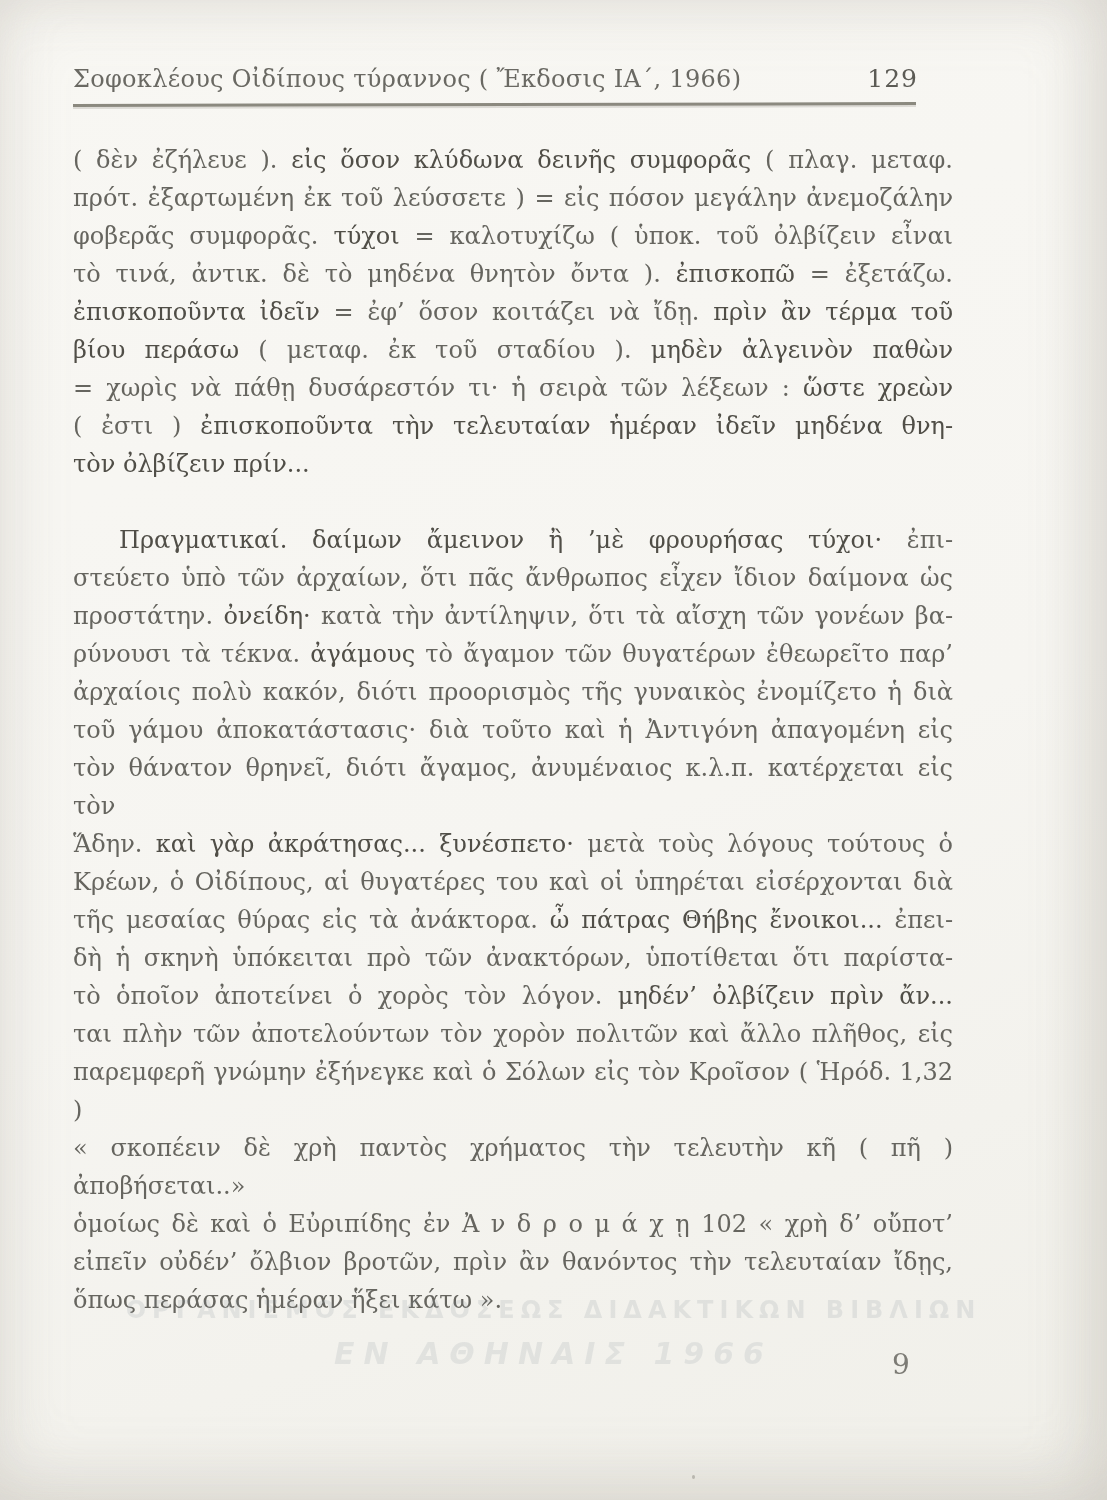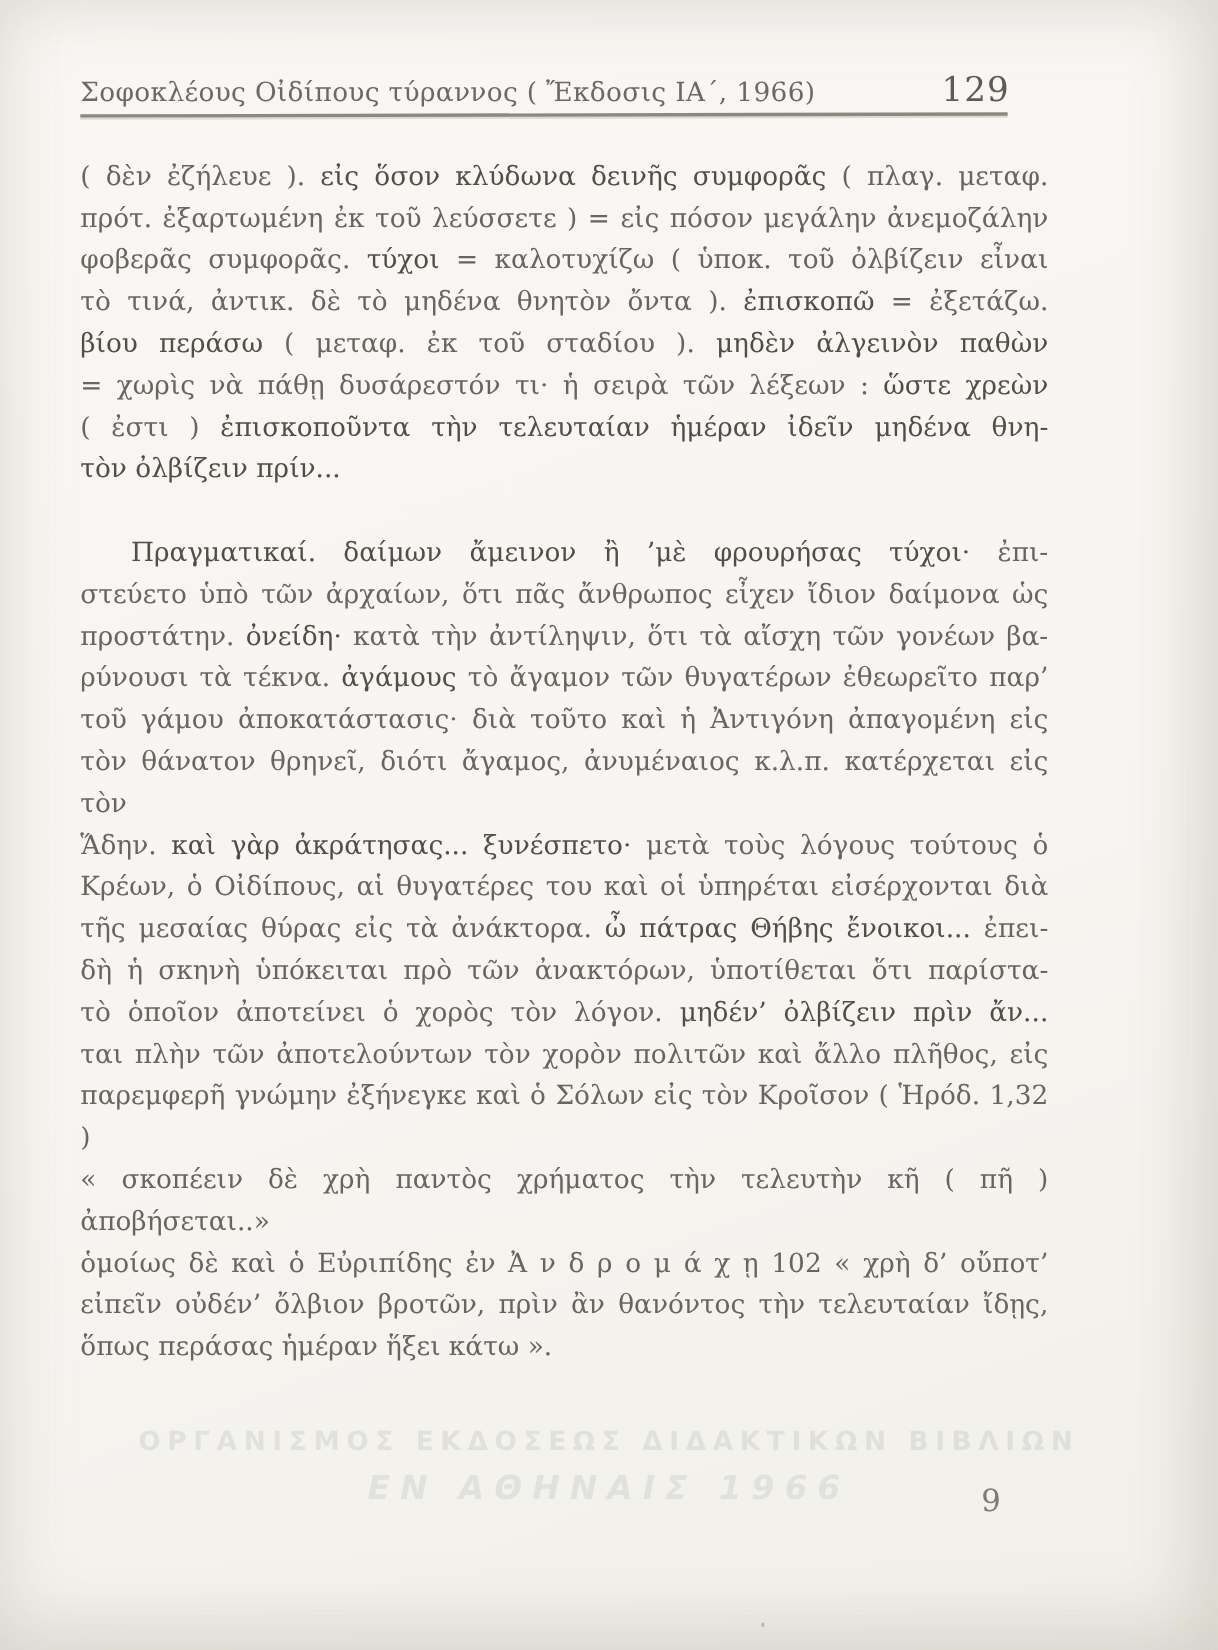--- a/index.html
+++ b/index.html
@@ -10,21 +10,21 @@
     background:linear-gradient(160deg,#f8f7f3 0%,#f6f5f1 55%,#f0efe9 100%);
     box-shadow:inset 0 0 70px rgba(175,170,158,.22), inset -28px 0 55px rgba(168,163,150,.14), inset 0 -30px 60px rgba(170,166,155,.12);
     overflow:hidden;
     font-family:"DejaVu Serif","Liberation Serif",serif;
   }
   .header-row{
     position:absolute;left:73px;top:64px;width:845px;
     display:flex;justify-content:space-between;align-items:baseline;
   }
   .running-title{font-size:24px;color:#6a6963;letter-spacing:.3px;}
-  .page-number{font-size:31px;color:#5c5b55;letter-spacing:1px;}
+  .page-number{font-size:25px;color:#5c5b55;letter-spacing:1px;}
   .header-rule{
     position:absolute;left:73px;top:103px;width:843px;height:3px;
     background:#8b897f;transform:rotate(-.12deg);
     box-shadow:0 2px 0 rgba(139,137,127,.25);
   }
   .body-block{position:absolute;left:73px;top:141px;width:880px;}
   .para{color:#66655f;font-size:24px;line-height:38px;}
   .para b{font-weight:400;color:#504e47;}
   .line{text-align:justify;text-align-last:justify;white-space:normal;}
   .line.last{text-align-last:left;}
@@ -55,30 +55,32 @@
   </div>
 
   <div class="header-rule"></div>
 
   <div class="body-block">
     <div class="para para-1">
         <div class="line"><span>( δὲν ἐζήλευε ). </span><b>εἰς ὅσον κλύδωνα δεινῆς συμφορᾶς</b><span> ( πλαγ. μεταφ.</span></div>
         <div class="line"><span>πρότ. ἐξαρτωμένη ἐκ τοῦ λεύσσετε ) = εἰς πόσον μεγάλην ἀνεμοζάλην</span></div>
         <div class="line"><span>φοβερᾶς συμφορᾶς. </span><b>τύχοι</b><span> = καλοτυχίζω ( ὑποκ. τοῦ ὀλβίζειν εἶναι</span></div>
         <div class="line"><span>τὸ τινά, ἀντικ. δὲ τὸ μηδένα θνητὸν ὄντα ). </span><b>ἐπισκοπῶ</b><span> = ἐξετάζω.</span></div>
+        <div class="line"><b>ἐπισκοποῦντα ἰδεῖν</b><span> = ἐφ’ ὅσον κοιτάζει νὰ ἴδῃ. </span><b>πρὶν ἂν τέρμα τοῦ</b></div>
         <div class="line"><b>βίου περάσω</b><span> ( μεταφ. ἐκ τοῦ σταδίου ). </span><b>μηδὲν ἀλγεινὸν παθὼν</b></div>
         <div class="line"><span>= χωρὶς νὰ πάθῃ δυσάρεστόν τι· ἡ σειρὰ τῶν λέξεων : </span><b>ὥστε χρεὼν</b></div>
         <div class="line"><span>( ἐστι ) </span><b>ἐπισκοποῦντα τὴν τελευταίαν ἡμέραν ἰδεῖν μηδένα θνη-</b></div>
         <div class="line last"><b>τὸν ὀλβίζειν πρίν...</b></div>
       </div>
     <div class="para para-2">
         <div class="line"><b>Πραγματικαί. δαίμων ἄμεινον ἢ ’μὲ φρουρήσας τύχοι·</b><span> ἐπι-</span></div>
         <div class="line"><span>στεύετο ὑπὸ τῶν ἀρχαίων, ὅτι πᾶς ἄνθρωπος εἶχεν ἴδιον δαίμονα ὡς</span></div>
         <div class="line"><span>προστάτην. </span><b>ὀνείδη·</b><span> κατὰ τὴν ἀντίληψιν, ὅτι τὰ αἴσχη τῶν γονέων βα-</span></div>
         <div class="line"><span>ρύνουσι τὰ τέκνα. </span><b>ἀγάμους</b><span> τὸ ἄγαμον τῶν θυγατέρων ἐθεωρεῖτο παρ’</span></div>
+        <div class="line"><span>ἀρχαίοις πολὺ κακόν, διότι προορισμὸς τῆς γυναικὸς ἐνομίζετο ἡ διὰ</span></div>
         <div class="line"><span>τοῦ γάμου ἀποκατάστασις· διὰ τοῦτο καὶ ἡ Ἀντιγόνη ἀπαγομένη εἰς</span></div>
         <div class="line"><span>τὸν θάνατον θρηνεῖ, διότι ἄγαμος, ἀνυμέναιος κ.λ.π. κατέρχεται εἰς τὸν</span></div>
         <div class="line"><span>Ἅδην. </span><b>καὶ γὰρ ἀκράτησας... ξυνέσπετο·</b><span> μετὰ τοὺς λόγους τούτους ὁ</span></div>
         <div class="line"><span>Κρέων, ὁ Οἰδίπους, αἱ θυγατέρες του καὶ οἱ ὑπηρέται εἰσέρχονται διὰ</span></div>
         <div class="line"><span>τῆς μεσαίας θύρας εἰς τὰ ἀνάκτορα. </span><b>ὦ πάτρας Θήβης ἔνοικοι...</b><span> ἐπει-</span></div>
         <div class="line"><span>δὴ ἡ σκηνὴ ὑπόκειται πρὸ τῶν ἀνακτόρων, ὑποτίθεται ὅτι παρίστα-</span></div>
         <div class="line"><span>τὸ ὁποῖον ἀποτείνει ὁ χορὸς τὸν λόγον. </span><b>μηδέν’ ὀλβίζειν πρὶν ἄν...</b></div>
         <div class="line"><span>ται πλὴν τῶν ἀποτελούντων τὸν χορὸν πολιτῶν καὶ ἄλλο πλῆθος, εἰς</span></div>
         <div class="line"><span>παρεμφερῆ γνώμην ἐξήνεγκε καὶ ὁ Σόλων εἰς τὸν Κροῖσον ( Ἡρόδ. 1,32 )</span></div>
         <div class="line"><span>« σκοπέειν δὲ χρὴ παντὸς χρήματος τὴν τελευτὴν κῆ ( πῆ ) ἀποβήσεται..»</span></div>

